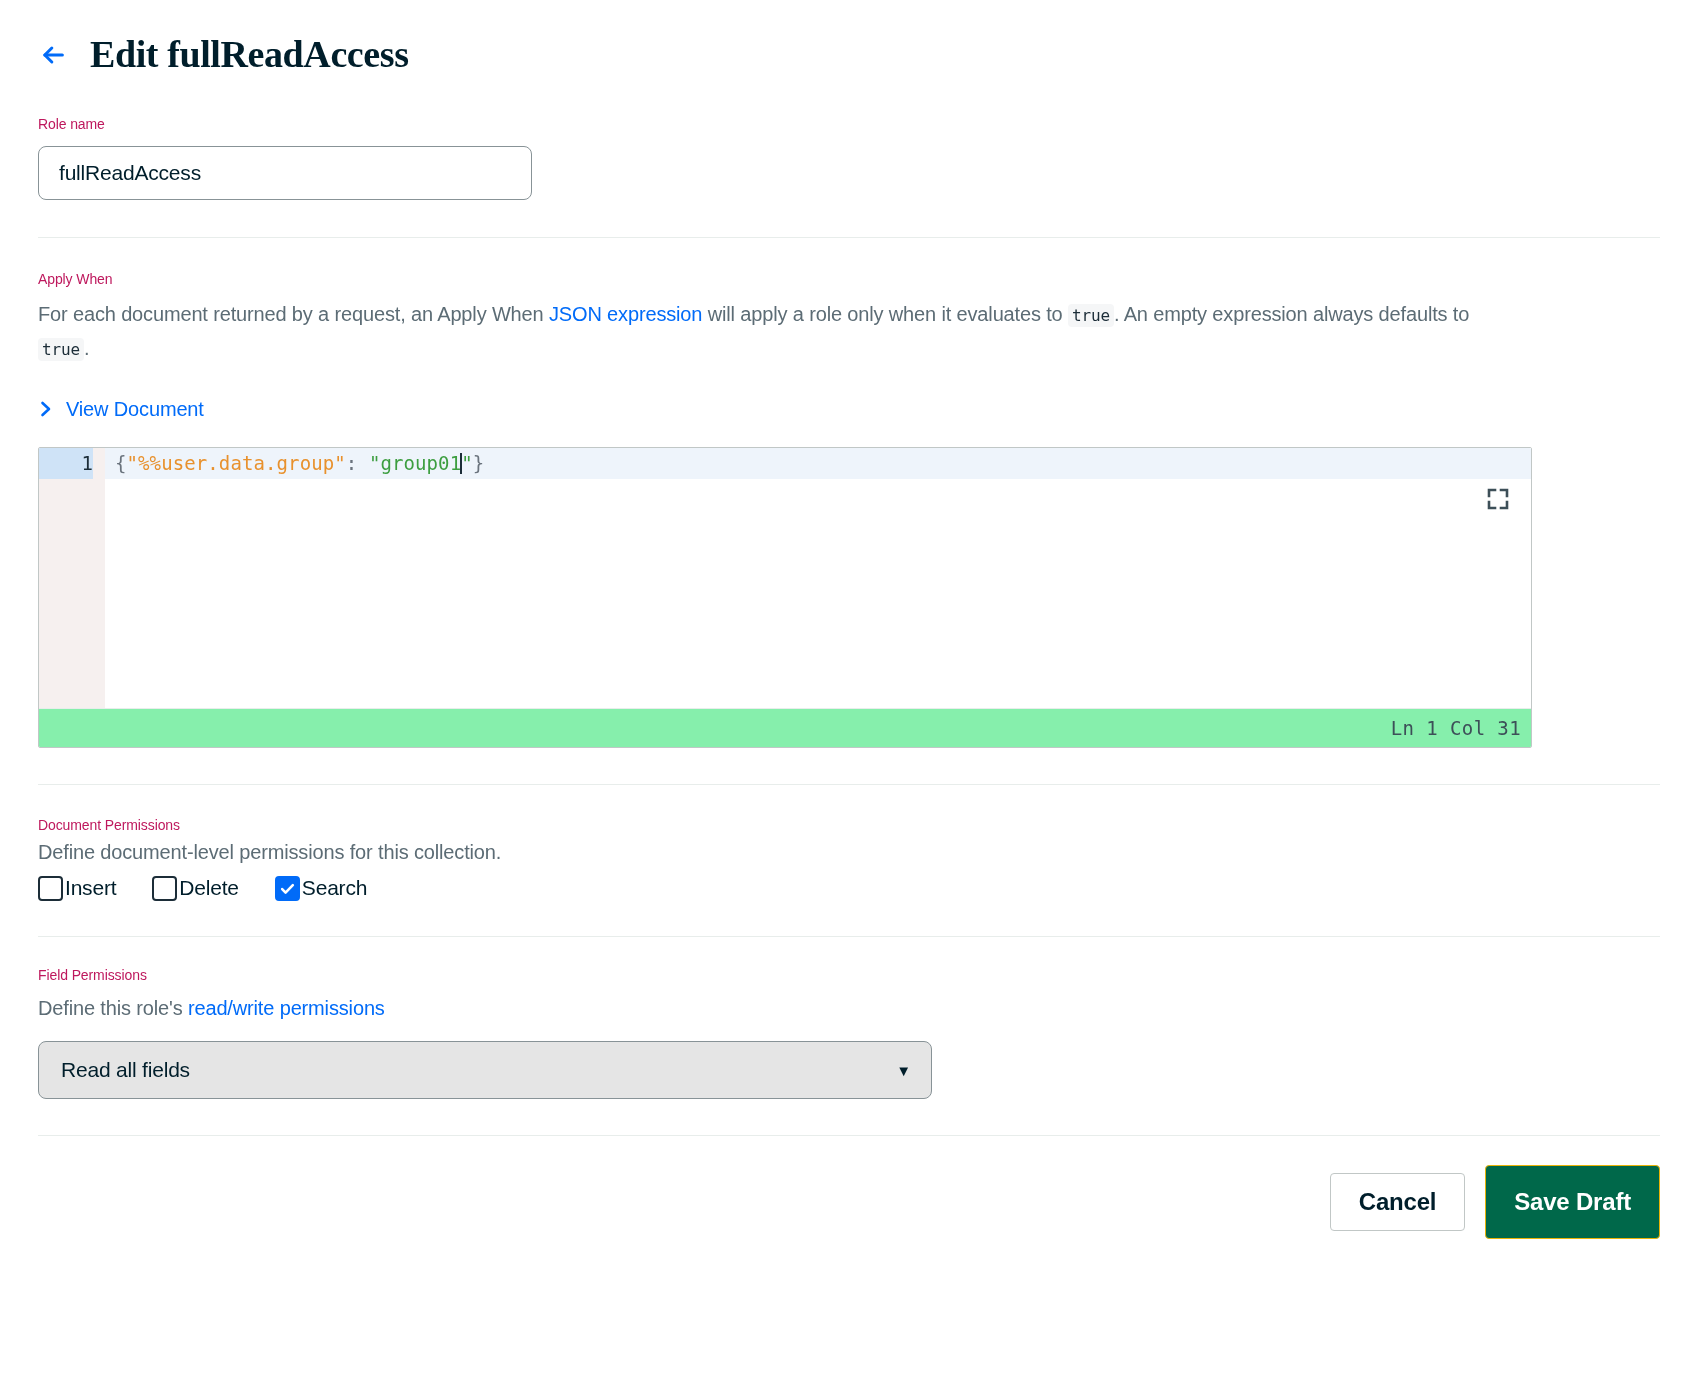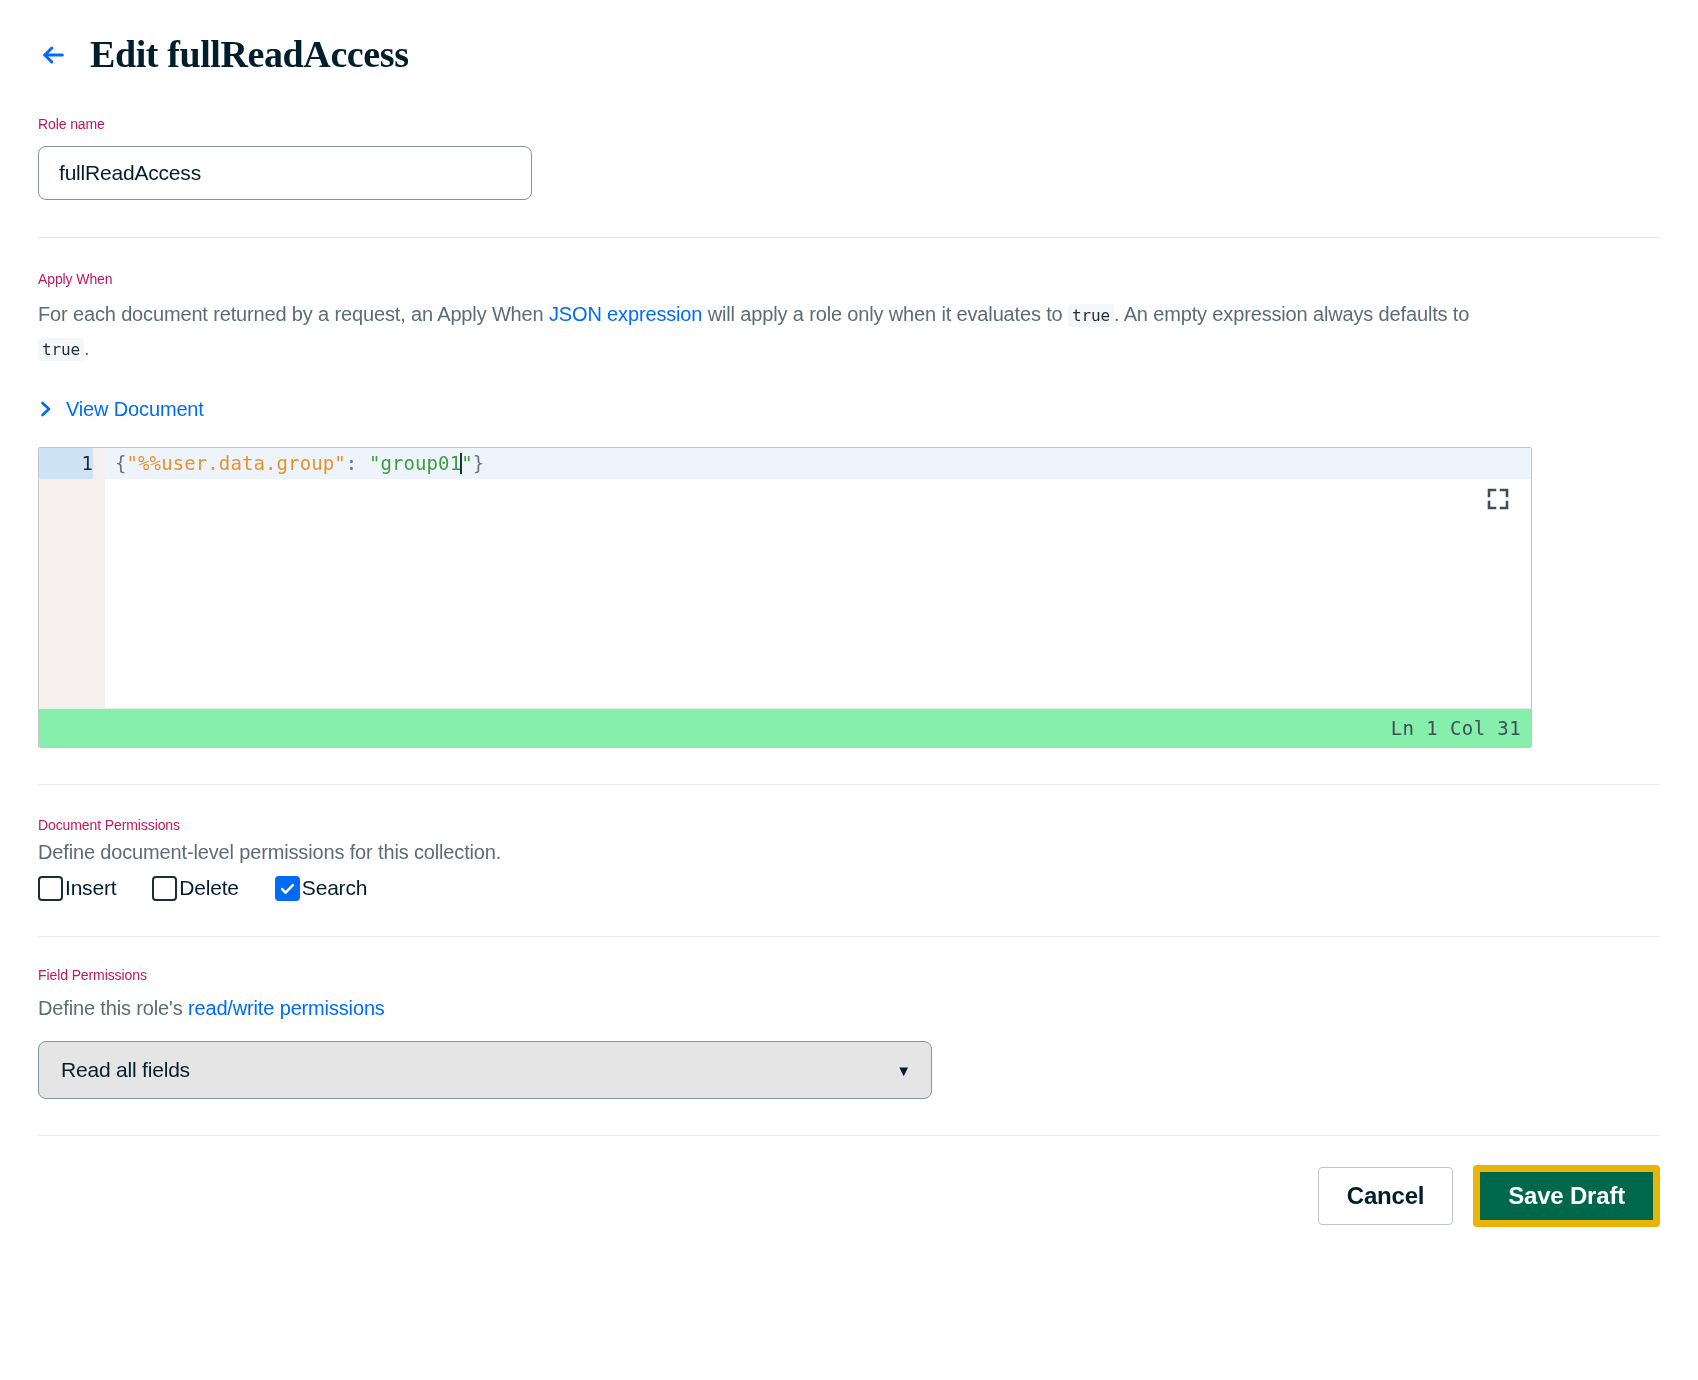--- a/index.html
+++ b/index.html
@@ -300,24 +300,24 @@
     justify-content: center;
   }
   .btn-cancel {
     height: 58px;
     padding: 0 28px;
     background: #ffffff;
     border: 1px solid #c1c7c6;
     color: #001e2b;
   }
   .btn-save {
-    height: 62px;
+    height: 74px;
     padding: 11px 28px;
     background: #00684a;
-    border: 7px solid #eab308;
+    border: 1px solid #eab308;
     color: #ffffff;
   }
 </style>
 </head>
 <body>
 
 <div class="page">
 
   <div class="header">
     <div class="back-arrow">

